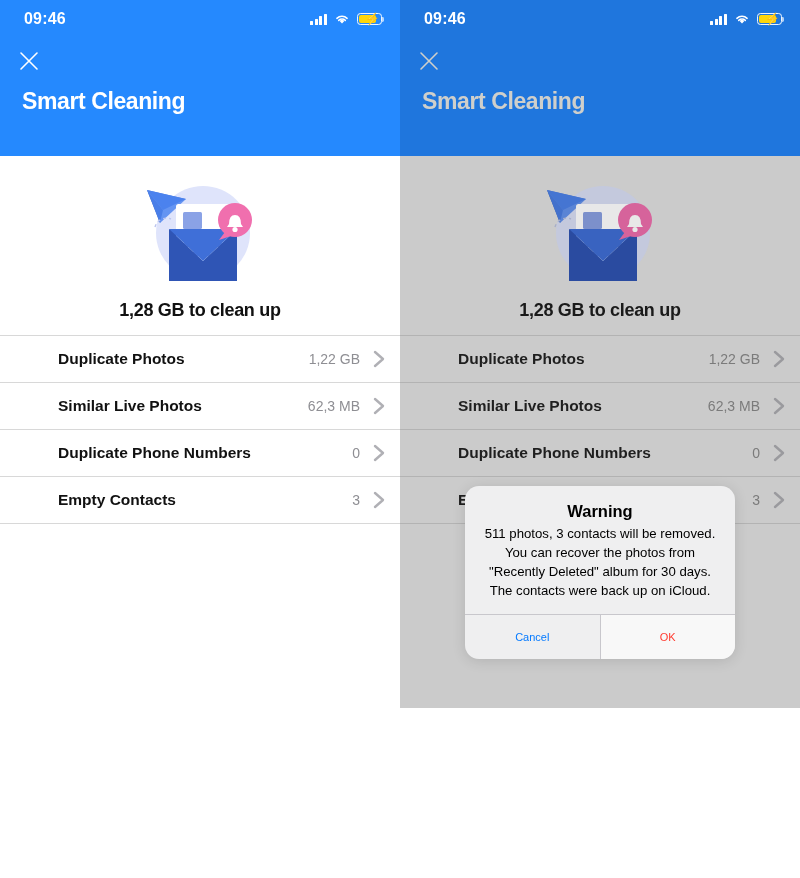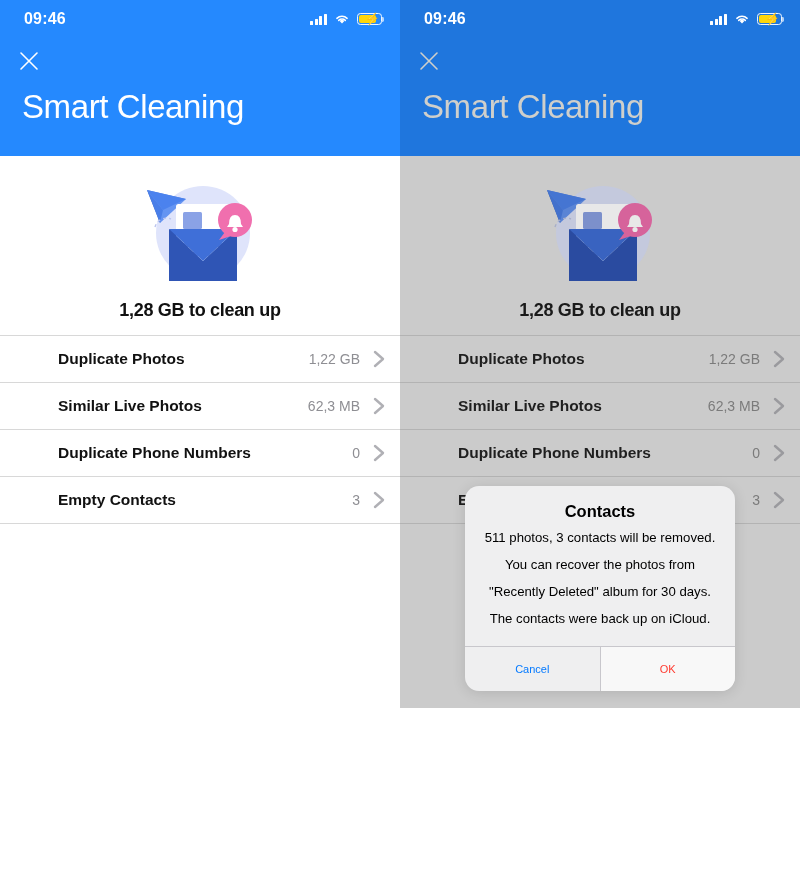--- a/index.html
+++ b/index.html
@@ -110,22 +110,22 @@
     padding: 12px 0 0 16px;
   }
   .close-icon {
     width: 26px;
     height: 26px;
     display: block;
   }
   .page-title {
     margin: 14px 0 0 22px;
     color: #ffffff;
-    font-size: 33px;
-    font-weight: normal;
+    font-size: 23px;
+    font-weight: bold;
     letter-spacing: -0.4px;
   }
 
   
   .body-area {
     position: relative;
     height: 722px;
     background: #ffffff;
   }
 
@@ -244,21 +244,21 @@
     text-align: center;
   }
   .alert-title {
     font-size: 16.5px;
     font-weight: bold;
     color: #000000;
     margin-bottom: 3px;
   }
   .alert-msg {
     font-size: 13.2px;
-    line-height: 27px;
+    line-height: 19px;
     color: #000000;
   }
   .alert-buttons {
     display: flex;
     border-top: 1px solid #c8c7cc;
     height: 44px;
   }
   .alert-btn {
     flex: 1;
     display: flex;
@@ -472,21 +472,21 @@
           <span class="row-label">Empty Contacts</span>
           <span class="row-value">3</span>
           <svg class="chev" viewBox="0 0 14 20">
               <path d="M3 3 L11 10 L3 17" stroke="#9a9a9e" stroke-width="2.4" fill="none" stroke-linecap="round" stroke-linejoin="round"></path>
             </svg>
         </div>
       </div>
 
       <div class="alert">
         <div class="alert-body">
-          <div class="alert-title">Contacts</div>
+          <div class="alert-title">Warning</div>
           <div class="alert-msg">511 photos, 3 contacts will be removed. You can recover the photos from "Recently Deleted" album for 30 days. The contacts were back up on iCloud.</div>
         </div>
         <div class="alert-buttons">
           <button class="alert-btn cancel">Cancel</button>
           <div class="alert-sep"></div>
           <button class="alert-btn ok">OK</button>
         </div>
       </div>
 
       <div class="cta-wrap">

